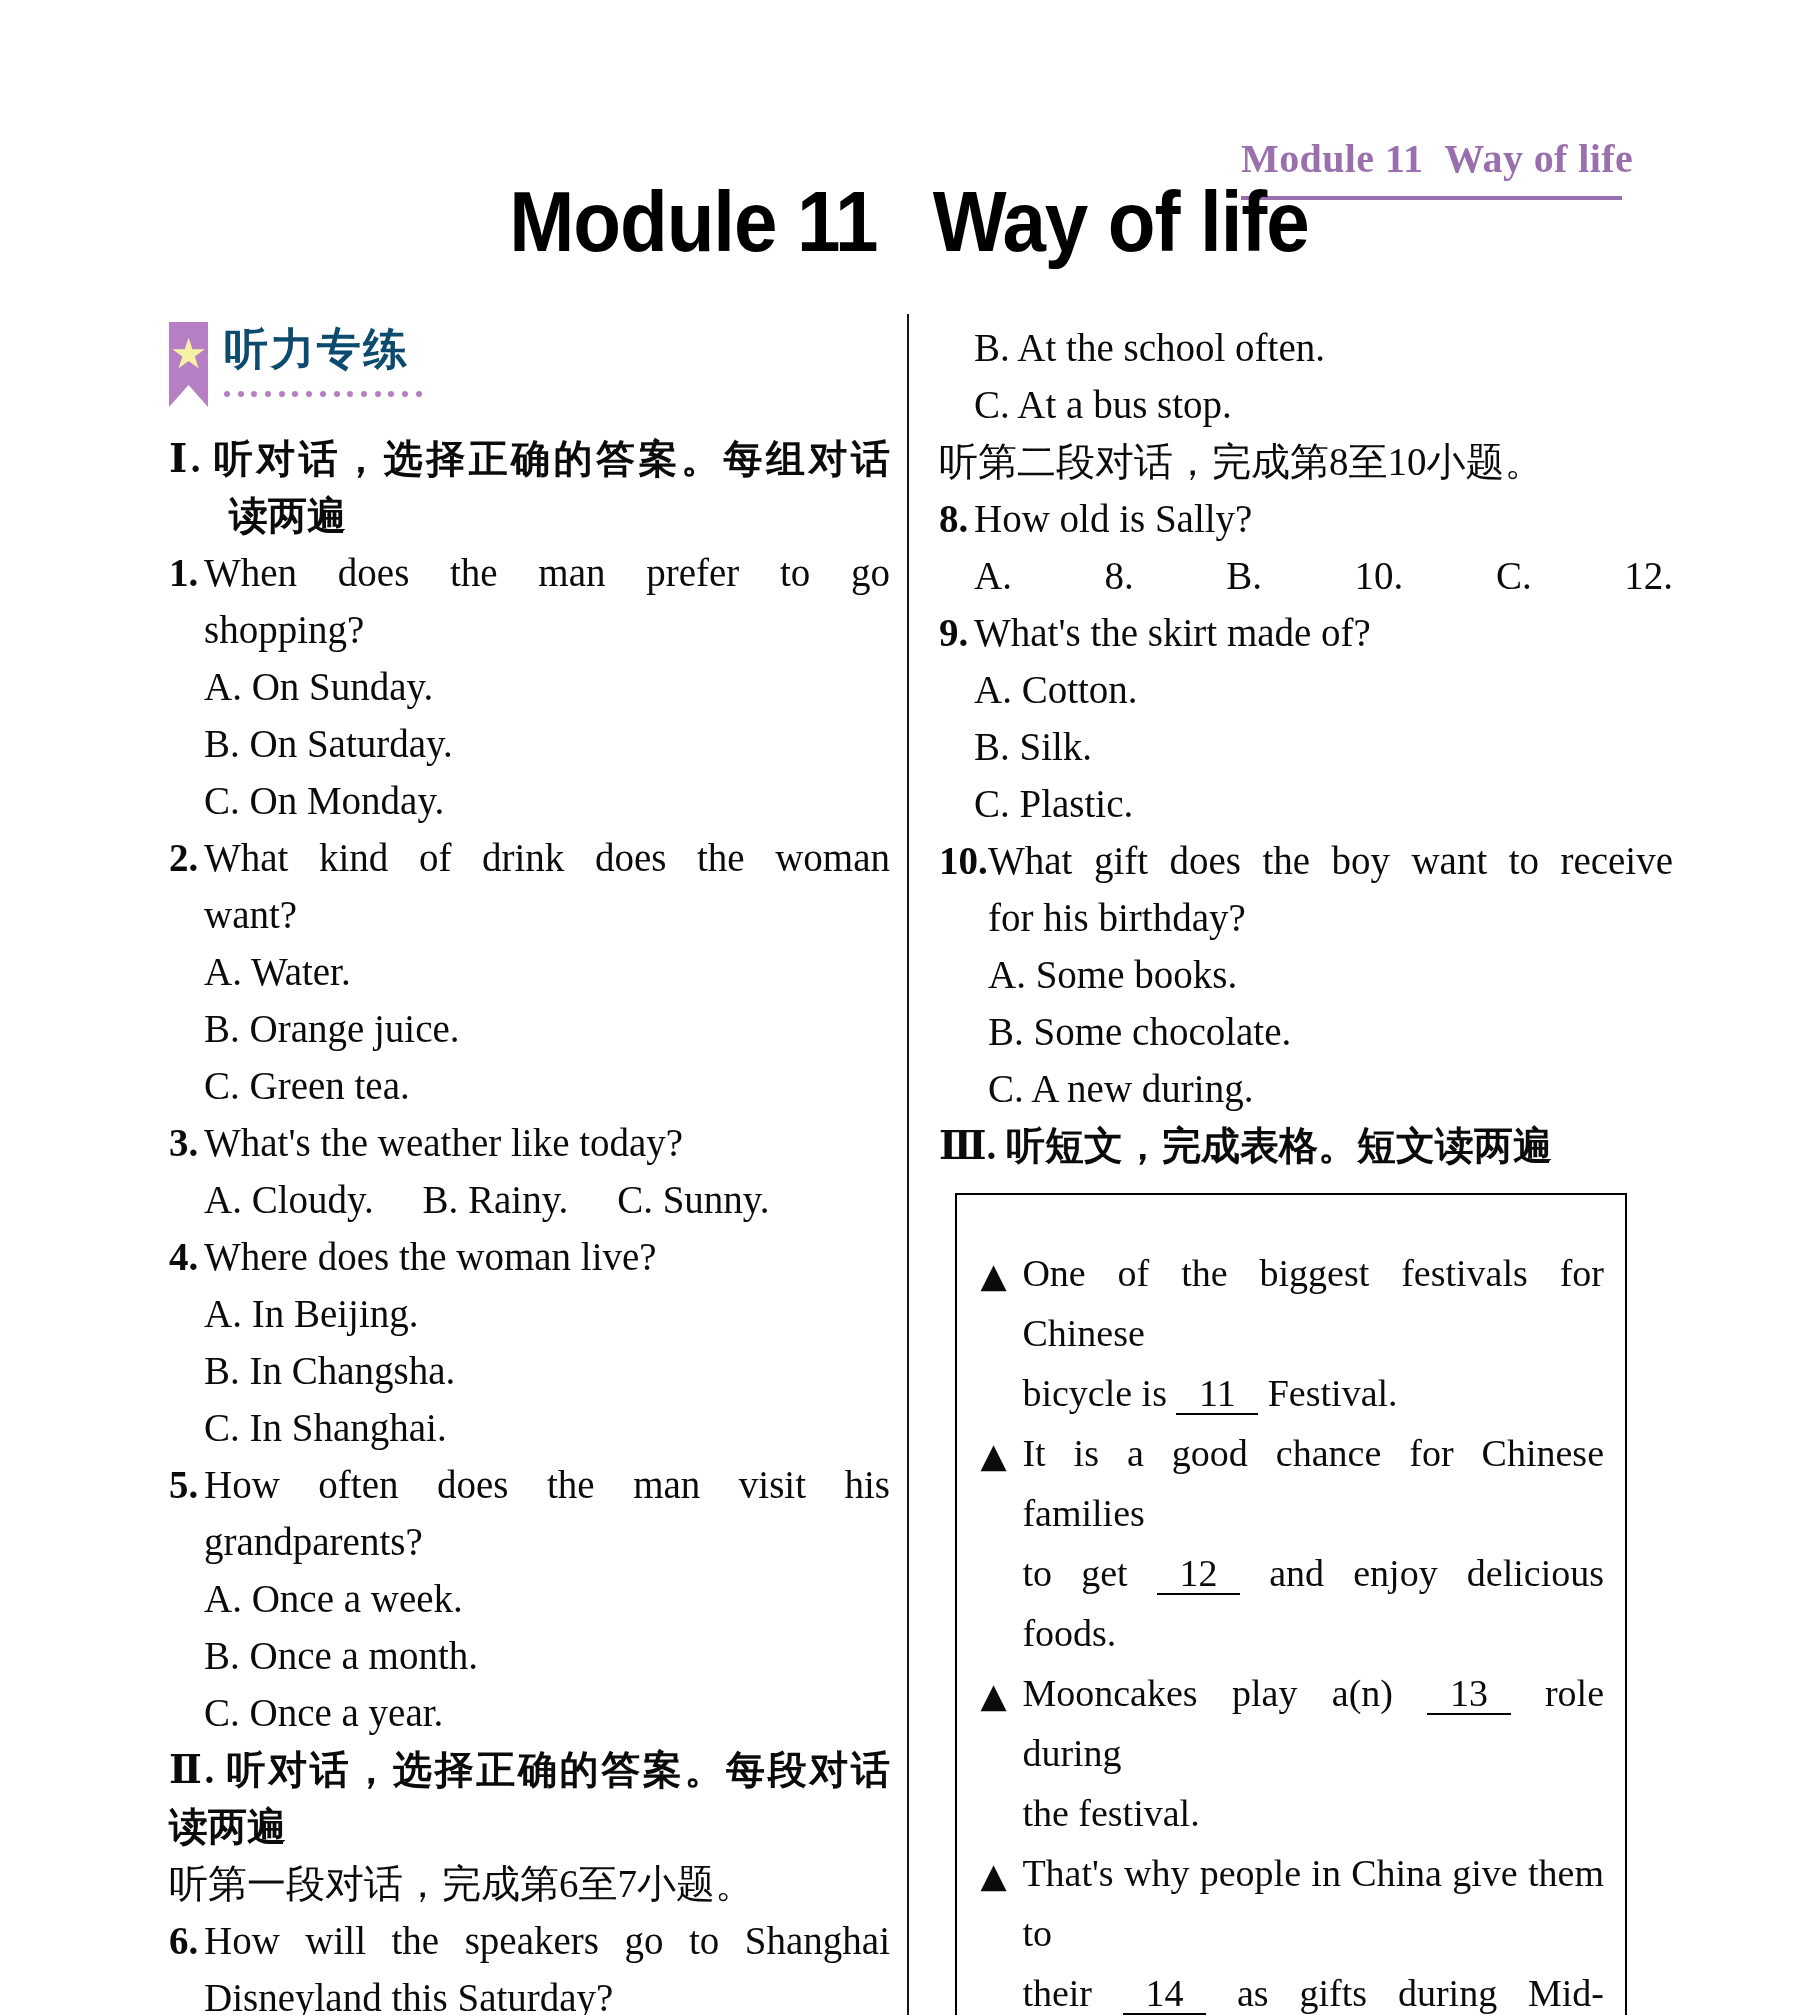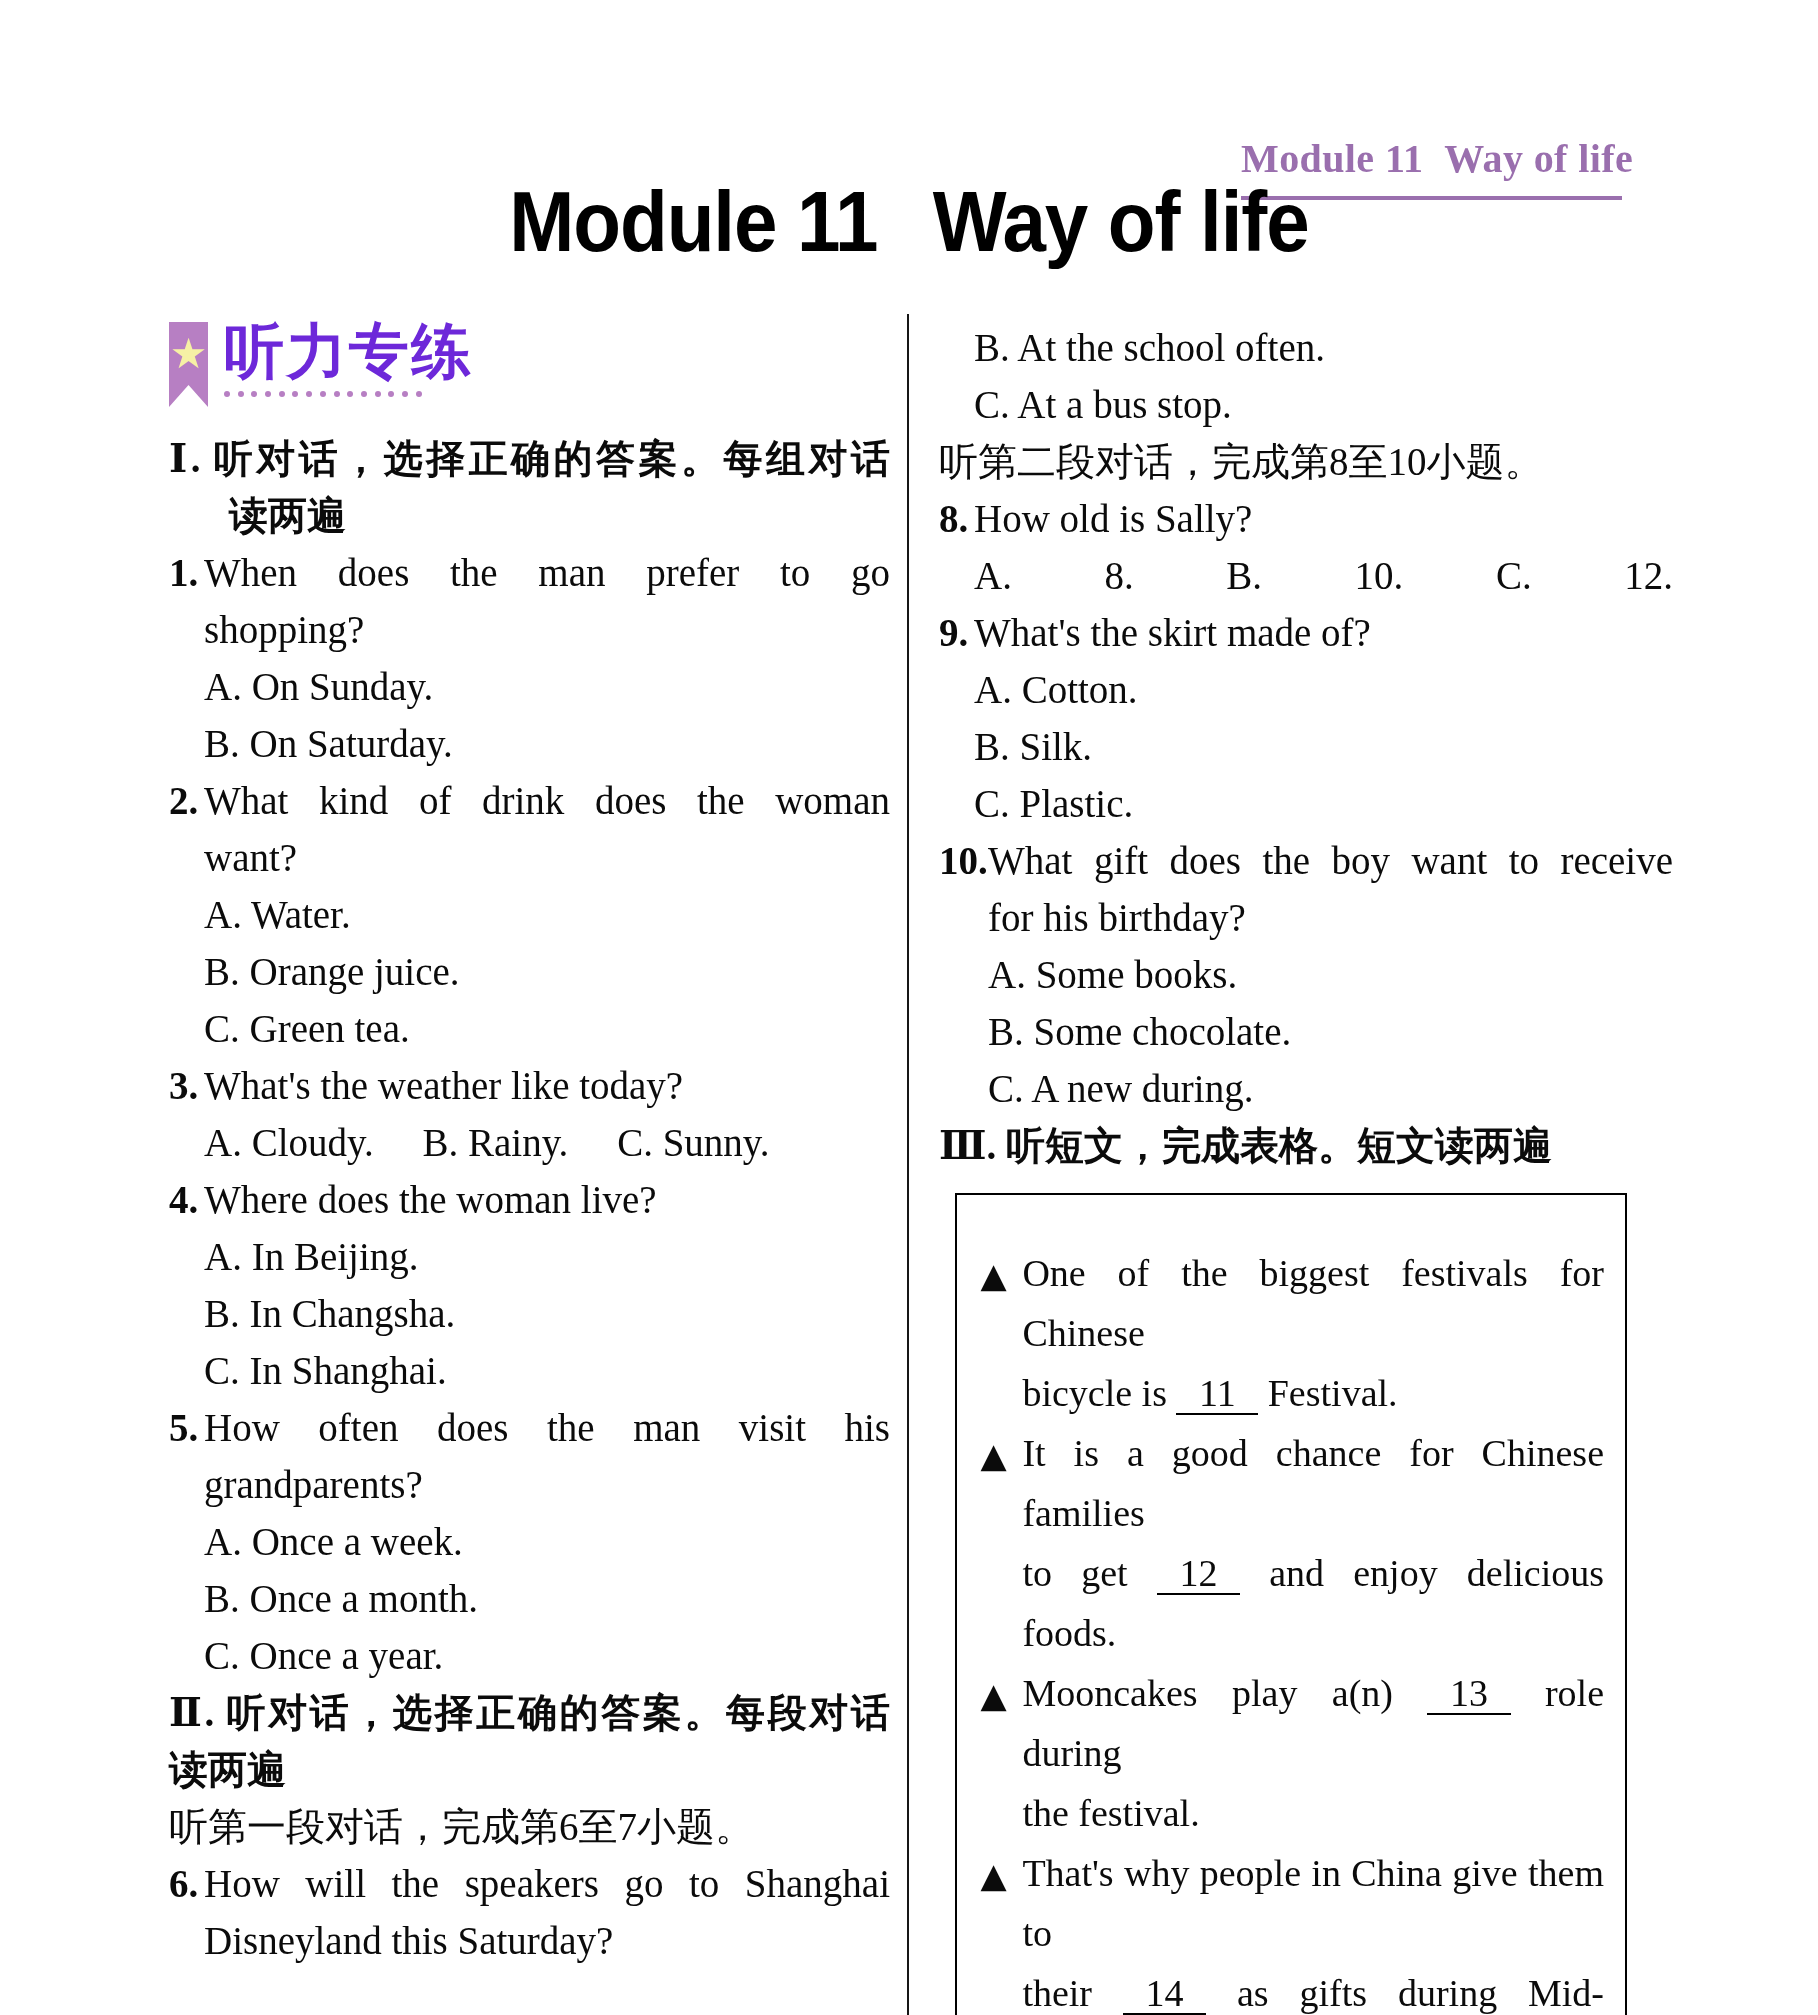--- a/index.html
+++ b/index.html
@@ -38,22 +38,22 @@
   
   .badge { display:flex; align-items:flex-start; height:102px; margin-bottom:5.6px; }
   .bookmark {
     flex:none; width:39px; height:85px; background:#b77fc3;
     clip-path:polygon(0 0,100% 0,100% 100%,50% 74%,0 100%);
     display:flex; justify-content:center;
   }
   .star { color:#f6f1a5; font-size:42px; line-height:42px; margin-top:11.3px;
           font-family:"DejaVu Sans","Liberation Sans",sans-serif; }
   .badge-body { margin-left:16px; }
-  .badge-text { display:block; font-family:Liberation Serif, serif;
-    font-weight:bold; font-size:60px; line-height:60px; color:#6d28d9; letter-spacing:2.4px; }
+  .badge-text { display:block; font-family:Liberation Mono, monospace;
+    font-weight:bold; font-size:44px; line-height:60px; color:#0c4a6e; letter-spacing:2.4px; }
   .dots { display:flex; gap:7.7px; margin-top:8.9px; }
   .dots i { width:6px; height:6px; border-radius:50%; background:#b77fc3; }
 
   
   .ln { display:block; }
   .zh { font-weight:bold; }
   .j  { text-align:justify; text-align-last:justify; }
   .ind150 { padding-left:60px; }
 
   
@@ -123,20 +123,21 @@
 
     <span class="ln zh j">Ⅰ. 听对话，选择正确的答案。每组对话</span>
     <span class="ln zh ind150">读两遍</span>
 
     <div class="q">
       <span class="qnum">1.</span>
       <span class="ln j">When does the man prefer to go</span>
       <span class="ln">shopping?</span>
       <span class="ln">A. On Sunday.</span>
       <span class="ln">B. On Saturday.</span>
+      <span class="ln">C. On Monday.</span>
     </div>
 
     <div class="q">
       <span class="qnum">2.</span>
       <span class="ln j">What kind of drink does the woman</span>
       <span class="ln">want?</span>
       <span class="ln">A. Water.</span>
       <span class="ln">B. Orange juice.</span>
       <span class="ln">C. Green tea.</span>
     </div>

